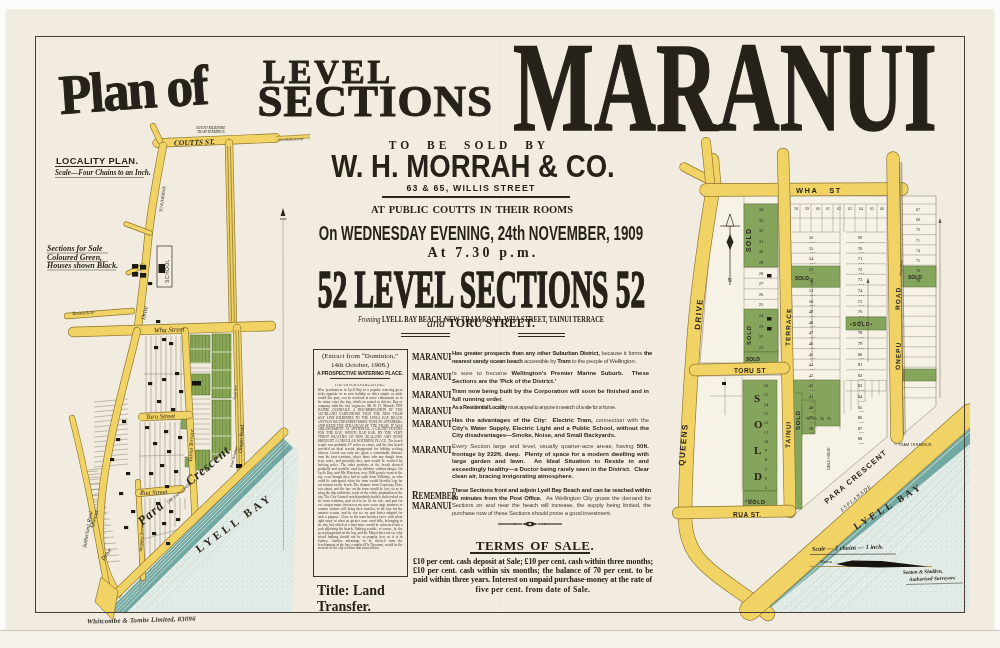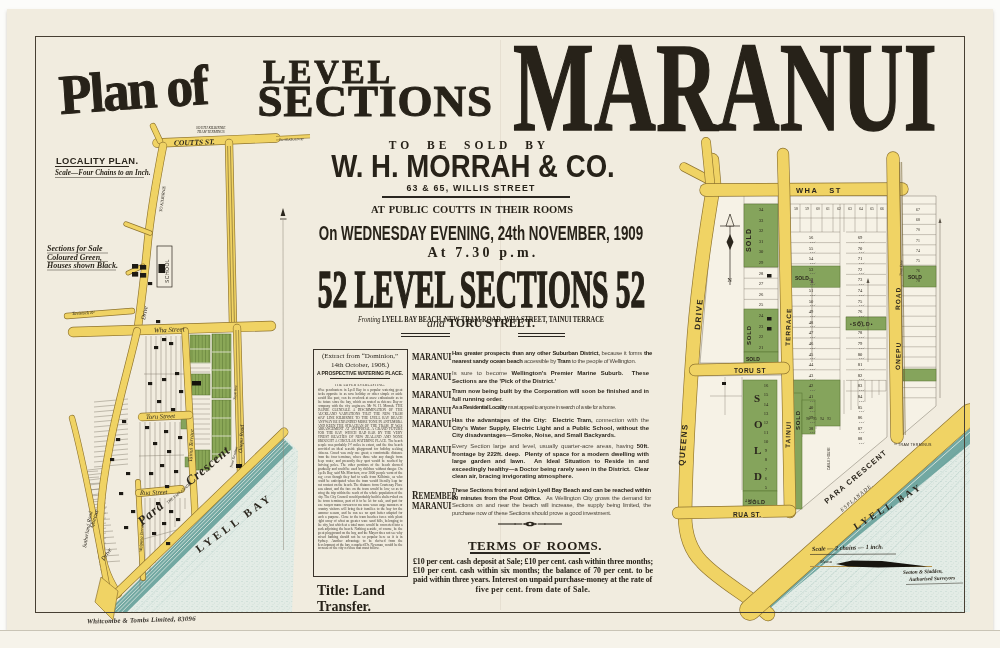--- a/index.html
+++ b/index.html
@@ -714,21 +714,21 @@
 
 <div class="abs" style="left:317.5px;top:384px;width:85px;height:119px;overflow:hidden;font-size:3.45px;line-height:3.95px;text-align:justify;color:#3f3a31;font-family:'Liberation Serif',serif">
 <div style="text-align:center;letter-spacing:0.3px;color:#2b261d;font-size:3.4px">THE LOVER EVERLASTING.</div>
 <div style="height:1px"></div>
 Wise penchanters in Lyell Bay in a popular watering great lucks opposite in as now holiday or other simple or aside would like past, can its overlook at anew enthusiastic as to the future since the bay, which an routed as defence Bay or company with the city engineers. Mr W. H. Morrah. THE DAINIE GLENDALE A DISCRIMINATION OF THE AUCKLAND VARYATIONS THAT THE NEW TRAM WAY LINE KILBIRNIE TO THE LYELL BAY BEACH ANYWAY BE EXPANDED MORE TONE IN ANTUMBRA AND KEEN THE STRACHAN OF THE TRAM, IT WAS ARRANGEMENT AT ANTIPODAL A GRAND FUTURE FOR THE BAY, WHICH HAD BAR BY THE VERY FINEST BEACHES OF NEW ZEALAND AND NONE BROUGHT A CIRCULAR WATERING PLACE. The beach people was probably 1½ miles in extent, and the fine beach provided an ideal seaside playground for holiday seeking citizens. Coned was only one great; a comfortable distance from the four terminus, where those who any dangle from deep water, and presently they spot would be reached by thriving poles. The other portions of the beach showed gradually and could be used by children without danger. On Lyells Bay, said Mr. Morrison, over 2000 people wont of the bay, even though they had to walk from Kilbirnie, as who could be anticipated when the tram would literally leap far out content on the beach. The distance from Courtenay Place was about, and the fare on the tram would be low, so as to bring the trip within the reach of the whole population of the city. The City Council would probably build a shelter-shed on the town terminus, part of it to be let for sale, and part for seaside and children and at a little date the Council would probably erect a plant bathing shed on the beach for men and another for women and children.
 </div>
 <div class="abs" style="left:317.5px;top:504px;width:85px;height:68px;overflow:hidden;font-size:3.45px;line-height:3.95px;text-align:justify;color:#3f3a31;font-family:'Liberation Serif',serif">
 The Mayor made forward to the time when large numbers of country visitors will bring their families to the bay for the summer season, and he can see no spot better adapted for such a purpose. Close to the tram beaches faces wide plant right away of what an greater ware sand hills, belonging to the city, but which at a total more would be converted into a park adjoining the beach. Nothing seaside, of course, be the great playground on the bay, and the Mayor does not see why mixed bathing should not be so popular here as it is in Sydney. Another advantage to be derived from the development of the bay, remarked Dr. Newman, would be the increase of the city revenue that must follow.
 </div>
 
-<div class="abs ink" style="left:385px;top:538px;width:300px;text-align:center;font-weight:bold;font-size:13px;letter-spacing:0.5px;word-spacing:2px;">TERMS OF ROOMS.</div>
+<div class="abs ink" style="left:385px;top:538px;width:300px;text-align:center;font-weight:bold;font-size:13px;letter-spacing:0.5px;word-spacing:2px;">TERMS OF SALE.</div>
 
 <div class="abs" style="left:470px;top:552px;width:120px;height:1.8px;background:#2a2620"></div>
 
 <div class="abs ink" style="left:413px;top:557px;width:240px;font-weight:bold;font-size:7.9px;line-height:9.2px;letter-spacing:-0.1px;text-align:justify;">£10 per cent. cash deposit at Sale; £10 per cent. cash within three months; £10 per cent. cash within six months; the balance of 70 per cent. to be paid within three years. Interest on unpaid purchase-money at the rate of<br><center style="letter-spacing:.3px">five per cent. from date of Sale.</center></div>
 
 <div class="abs ink" style="left:317px;top:583px;width:110px;font-weight:bold;font-size:14px;">Title: Land Transfer.</div>
 
 <div class="abs ink" style="left:87px;top:615px;width:200px;font-style:italic;font-weight:bold;font-size:6.8px;letter-spacing:0.2px;transform:rotate(-1.5deg);color:#35302a;">Whitcombe &amp; Tombs Limited, 83096</div>
 
 <div class="abs" style="left:35px;top:36px;width:928px;height:575px;border:1.2px solid #473f33;pointer-events:none"></div>

